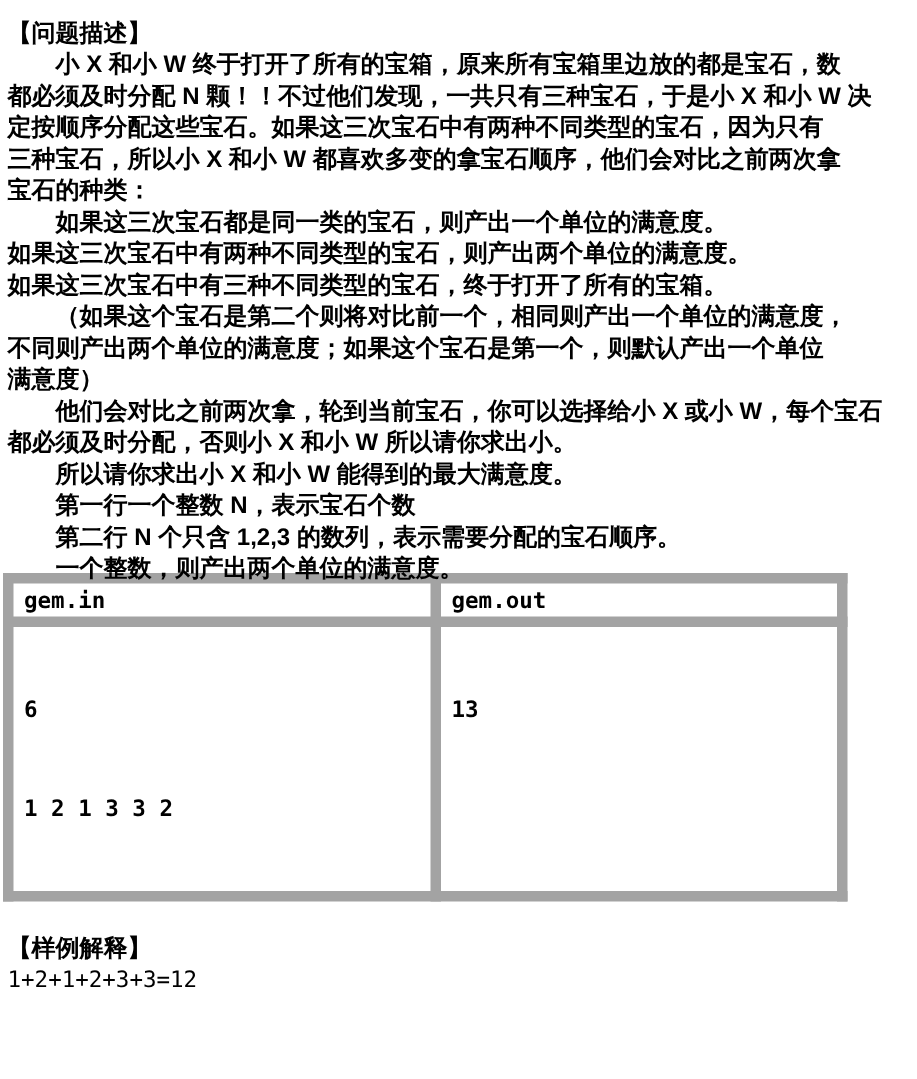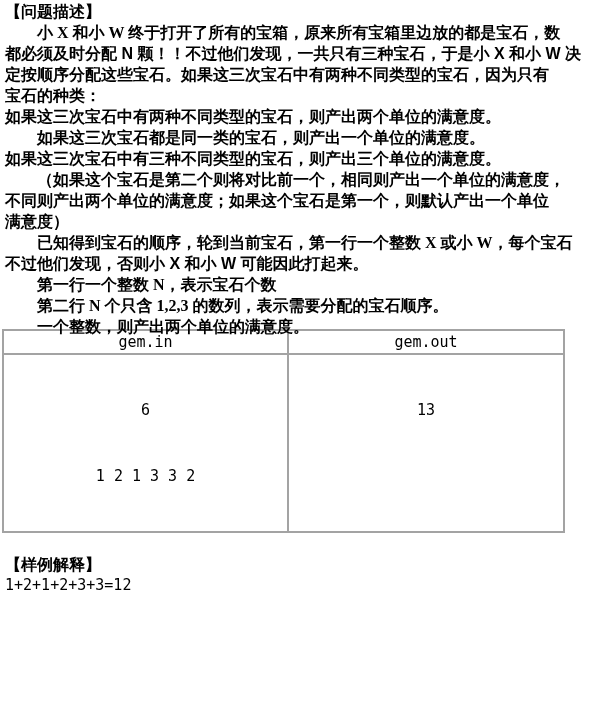--- a/index.html
+++ b/index.html
@@ -4,74 +4,76 @@
 <style>
   html, body { margin: 0; padding: 0; }
   body {
     width: 611px; height: 719px;
     background: #ffffff; overflow: hidden;
     font-family: "Liberation Sans", sans-serif;
   }
   .page {
     box-sizing: border-box;
     width: 611px; height: 719px;
-    padding: 1px 10px 0 5px;
+    padding: 12px 10px 0 5px;
     color: #000;
     font-weight: bold;
     font-size: 16px;
     line-height: 21px;
   }
   .line { white-space: pre; }
-  .indent { padding-left: 32px; font-family: Liberation Serif, serif; }
+  .indent { padding-left: 32px; }
   .mono {
     font-family: "DejaVu Sans Mono", monospace;
     font-weight: normal;
     font-size: 15px;
   }
   table.sample-table {
     border-collapse: collapse;
     table-layout: fixed;
     width: 563px;
     margin: -8px 0 21px -3px;
     border: 2px solid #767676;
     font-family: "DejaVu Sans Mono", monospace;
     font-weight: normal;
     font-size: 15px;
     line-height: 22px;
   }
   table.sample-table th, table.sample-table td {
-    border: 2px solid #a3a3a3;
-    text-align: center;
+    border: 7px solid #a3a3a3;
+    text-align: left;
     vertical-align: top;
     padding: 0 7px;
-    font-weight: normal;
+    font-weight: bold;
     white-space: pre;
   }
   table.sample-table th { height: 22px; }
   table.sample-table td { height: 58px; }
 </style>
 </head>
 <body>
 
 <div class="page">
 
   <div>
     <div class="line">【问题描述】</div>
     <div class="line indent">小 X 和小 W 终于打开了所有的宝箱，原来所有宝箱里边放的都是宝石，数</div>
     <div class="line">都必须及时分配 N 颗！！不过他们发现，一共只有三种宝石，于是小 X 和小 W 决</div>
     <div class="line">定按顺序分配这些宝石。如果这三次宝石中有两种不同类型的宝石，因为只有</div>
+    <div class="line">三种宝石，所以小 X 和小 W 都喜欢多变的拿宝石顺序，他们会对比之前两次拿</div>
     <div class="line">宝石的种类：</div>
+    <div class="line indent">如果这三次宝石都是同一类的宝石，则产出一个单位的满意度。</div>
     <div class="line">如果这三次宝石中有两种不同类型的宝石，则产出两个单位的满意度。</div>
-    <div class="line indent">如果这三次宝石都是同一类的宝石，则产出一个单位的满意度。</div>
-    <div class="line">如果这三次宝石中有三种不同类型的宝石，则产出三个单位的满意度。</div>
+    <div class="line">如果这三次宝石中有三种不同类型的宝石，终于打开了所有的宝箱。</div>
     <div class="line indent">（如果这个宝石是第二个则将对比前一个，相同则产出一个单位的满意度，</div>
     <div class="line">不同则产出两个单位的满意度；如果这个宝石是第一个，则默认产出一个单位</div>
     <div class="line">满意度）</div>
-    <div class="line indent">已知得到宝石的顺序，轮到当前宝石，第一行一个整数 X 或小 W，每个宝石</div>
-    <div class="line">不过他们发现，否则小 X 和小 W 可能因此打起来。</div>
+    <div class="line indent">他们会对比之前两次拿，轮到当前宝石，你可以选择给小 X 或小 W，每个宝石</div>
+    <div class="line">都必须及时分配，否则小 X 和小 W 所以请你求出小。</div>
+    <div class="line indent">所以请你求出小 X 和小 W 能得到的最大满意度。</div>
   </div>
 
   <div>
     <div class="line indent">第一行一个整数 N，表示宝石个数</div>
     <div class="line indent">第二行 N 个只含 1,2,3 的数列，表示需要分配的宝石顺序。</div>
   </div>
 
   <div>
     <div class="line indent">一个整数，则产出两个单位的满意度。</div>
   </div>

